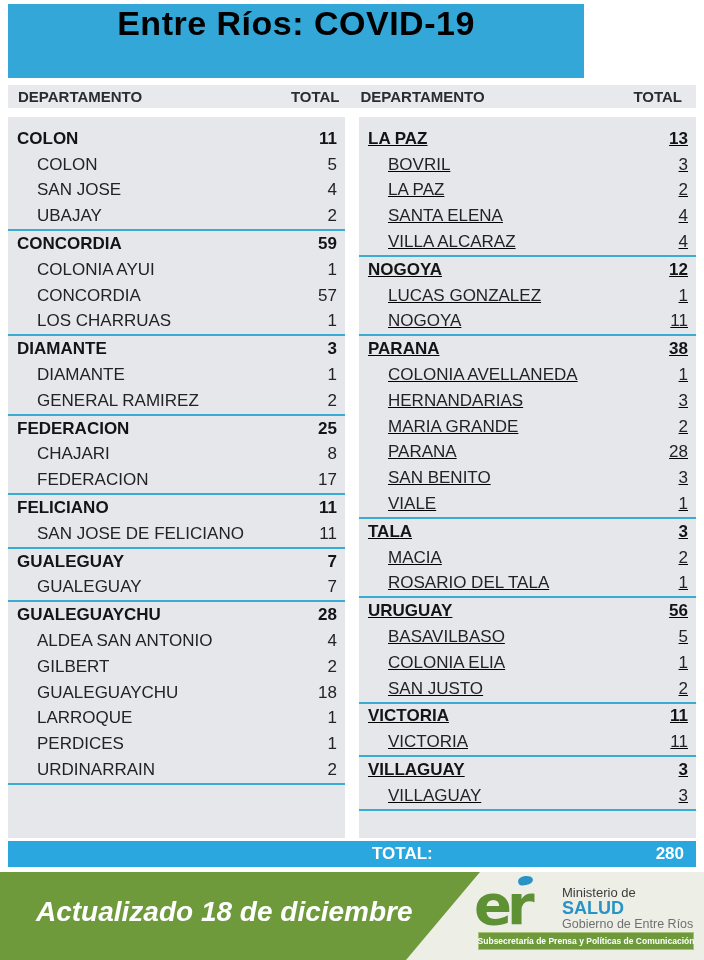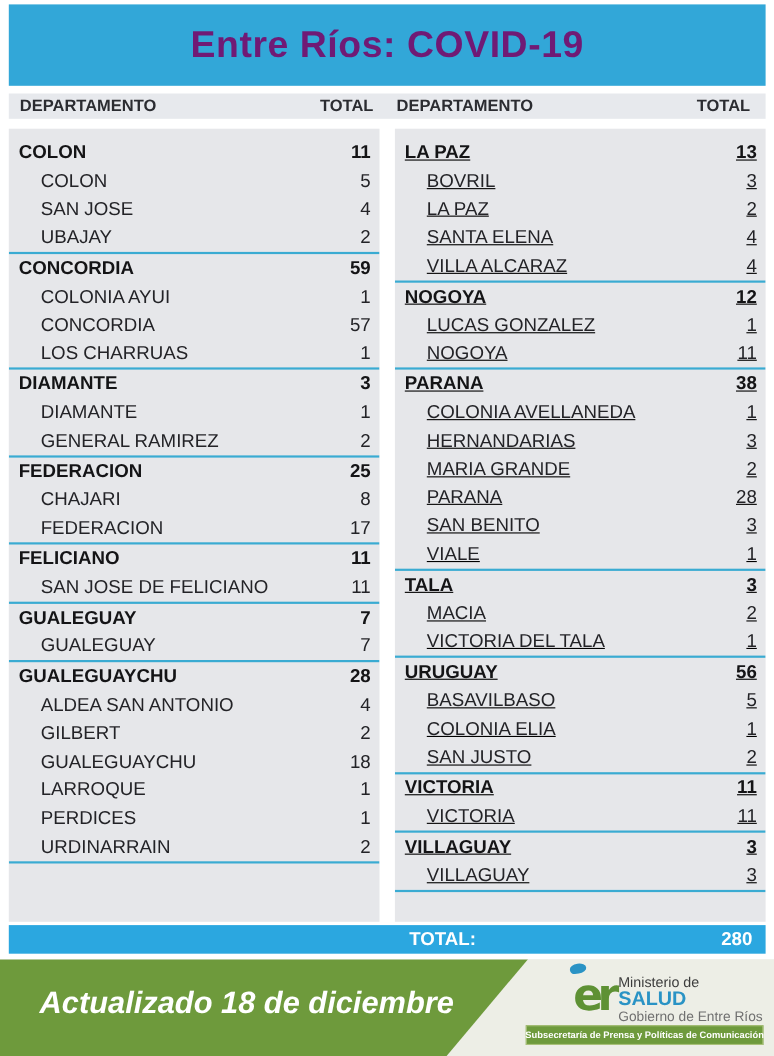--- a/index.html
+++ b/index.html
@@ -5,22 +5,22 @@
   :root{
     --cyan:#32a7d8; --barblue:#2ba7e0; --line:#3aabd2; --green:#6e9a3c; --salud:#2a93c5;
   }
   *{box-sizing:border-box;}
   html,body{margin:0;padding:0;}
   body{
     width:704px;height:960px;position:relative;background:#ffffff;overflow:hidden;
     font-family:"Liberation Sans",sans-serif;
   }
   .title-band{
-    position:absolute;left:8px;top:4px;width:688px;height:74px;background:var(--cyan);
-    color:#701a75;display:flex;align-items:center;justify-content:center;
+    position:absolute;left:8px;top:4px;width:576px;height:74px;background:var(--cyan);
+    color:#000000;display:flex;justify-content:center;
     font-size:34px;font-weight:bold;letter-spacing:0.5px;
   }
   .colhead-band{
     position:absolute;left:8px;top:85px;width:688px;height:23px;background:#e7e9ed;
     display:flex;font-weight:bold;font-size:15px;color:#2b2c31;
   }
   .colhead-band .half{flex:1;display:flex;justify-content:space-between;align-items:center;}
   .half.lefth{padding-left:10px;padding-right:2px;}
   .half.righth{padding-left:19px;padding-right:14px;}
   .col{
@@ -45,22 +45,22 @@
   .footer .green-band{
     position:absolute;left:0;top:0;width:100%;height:100%;background:var(--green);
     clip-path:polygon(0 0,480px 0,406px 100%,0 100%);
   }
   .updated{
     position:absolute;left:36px;top:24px;width:400px;color:#fff;
     font-size:28px;font-weight:bold;font-style:italic;white-space:nowrap;
   }
   .logo{position:absolute;left:474px;top:0px;width:84px;height:66px;}
   .logo .er{
-    font-family:"DejaVu Sans",sans-serif;font-size:40px;font-weight:bold;
-    color:#5e9134;letter-spacing:-5px;line-height:66px;display:block;text-align:right;
+    font-family:"DejaVu Sans",sans-serif;font-size:56px;font-weight:bold;
+    color:#5e9134;letter-spacing:-5px;line-height:66px;display:block;
   }
   .logo .leaf{
     position:absolute;left:44px;top:4px;width:15px;height:9px;background:var(--salud);
     border-radius:50% 50% 50% 4px;transform:rotate(-8deg);
   }
   .ministry{position:absolute;left:562px;top:13px;line-height:15px;}
   .ministry .m1{font-size:13px;color:#3c3c3c;}
   .ministry .m2{font-size:18px;font-weight:bold;color:var(--salud);line-height:17px;}
   .ministry .m3{font-size:12.5px;color:#707070;}
   .badge{
@@ -273,21 +273,21 @@
     <div class="group">
       <div class="row head">
         <span class="lbl">TALA</span>
         <span class="val">3</span>
       </div>
       <div class="row sub">
         <span class="lbl">MACIA</span>
         <span class="val">2</span>
       </div>
       <div class="row sub">
-        <span class="lbl">VICTORIA DEL TALA</span>
+        <span class="lbl">ROSARIO DEL TALA</span>
         <span class="val">1</span>
       </div>
     </div>
     <div class="group">
       <div class="row head">
         <span class="lbl">URUGUAY</span>
         <span class="val">56</span>
       </div>
       <div class="row sub">
         <span class="lbl">BASAVILBASO</span>

